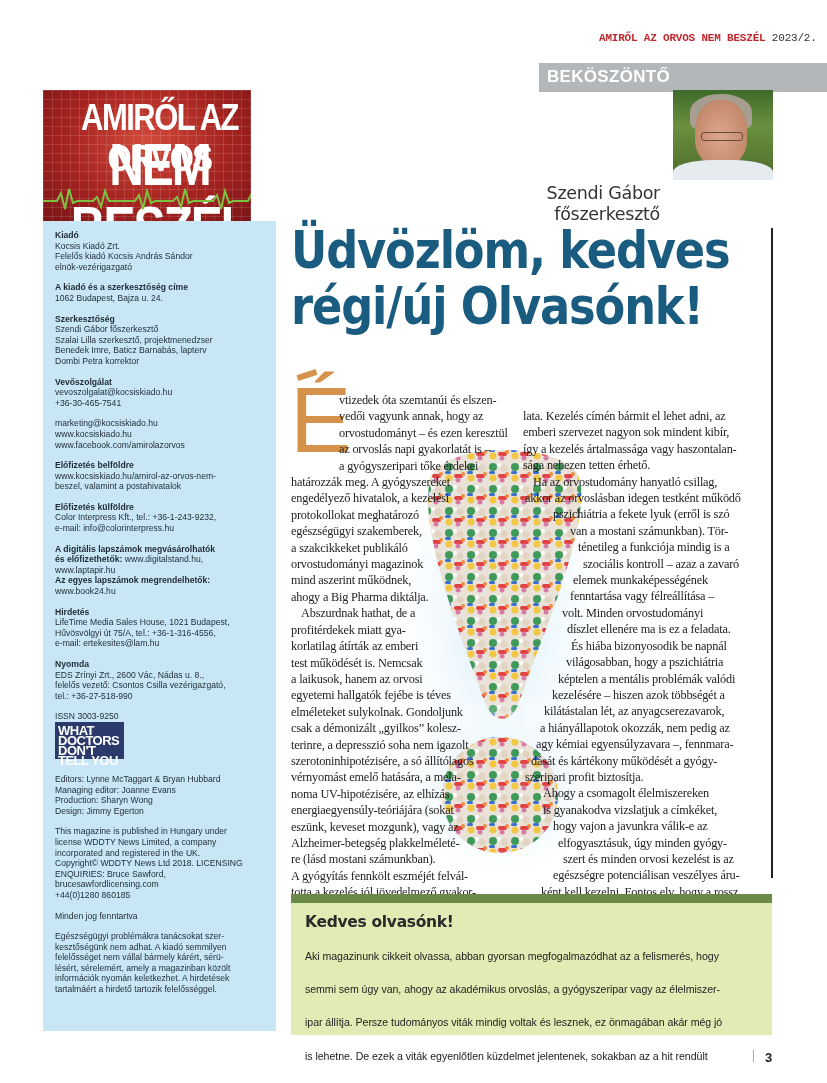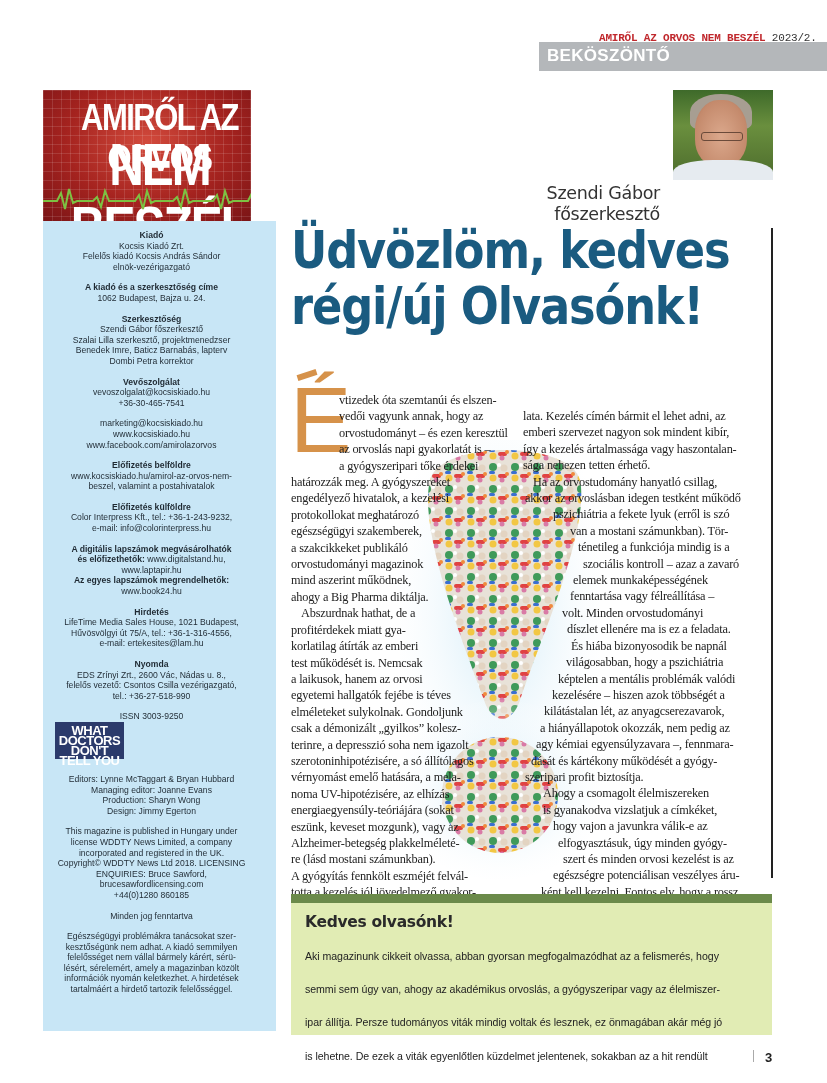--- a/index.html
+++ b/index.html
@@ -3,31 +3,31 @@
 <meta charset="utf-8">
 <style>
   * { box-sizing: border-box; margin: 0; padding: 0; }
   html, body { width: 827px; height: 1083px; background: #ffffff; overflow: hidden; }
   body { position: relative; font-family: "Liberation Sans", sans-serif; color: #222; }
 
   
   .running-head { position: absolute; top: 32px; left: 599px; font-size: 11px; font-family: Liberation Mono, monospace; white-space: nowrap; letter-spacing: -0.2px; }
   .running-head .mag { color: #c0282d; font-weight: bold; }
   .running-head .issue { color: #333; }
-  .section-bar { position: absolute; top: 42px; left: 539px; width: 288px; height: 29px; background: #b4b7ba; }
+  .section-bar { position: absolute; top: 63px; left: 539px; width: 288px; height: 29px; background: #b4b7ba; }
   .section-bar span { position: absolute; left: 8px; top: 4px; color: #fff; font-weight: bold; font-size: 17px; letter-spacing: 0.3px; font-family: "Liberation Sans", sans-serif; }
 
   
   .logo { position: absolute; left: 43px; top: 90px; width: 208px; height: 131px; background: radial-gradient(ellipse at 50% 40%, #d24a3c 0%, #a5231f 55%, #7a1416 100%); overflow: hidden; }
   .logo .grid { position: absolute; inset: 0; background-image: linear-gradient(rgba(255,255,255,0.12) 1px, transparent 1px), linear-gradient(90deg, rgba(255,255,255,0.12) 1px, transparent 1px); background-size: 9px 9px; }
   .logo .l1 { position: absolute; left: 6px; top: 8px; width: 221px; text-align: center; color: #fff; font-weight: bold; font-size: 31px; line-height: 34px; letter-spacing: -1.5px; transform: scaleY(1.2); transform-origin: top; font-family: "Liberation Sans", sans-serif; }
   .logo .l2 { position: absolute; left: 4px; top: 44px; width: 225px; text-align: center; color: #fff; font-weight: bold; font-size: 48px; line-height: 50px; letter-spacing: -2px; transform: scaleY(1.25); transform-origin: top; font-family: "Liberation Sans", sans-serif; }
   .logo svg { position: absolute; left: 0; top: 95px; }
 
-  .imprint { position: absolute; left: 43px; top: 221px; width: 233px; height: 810px; background: #c8e6f6; padding: 9px 28px 0 12px; font-size: 8.6px; line-height: 10.6px; color: #1f2a33; font-family: "Liberation Sans", sans-serif; text-align: center; }
+  .imprint { position: absolute; left: 43px; top: 221px; width: 233px; height: 810px; background: #c8e6f6; padding: 9px 28px 0 12px; font-size: 8.6px; line-height: 10.6px; color: #1f2a33; font-family: "Liberation Sans", sans-serif; }
   .imprint .blk { margin-bottom: 10px; }
   .imprint .h { font-weight: bold; }
   .imprint p { white-space: nowrap; }
   .wddty { width: 69px; height: 37px; background: #2b3a6b; color: #fff; font-weight: bold; font-size: 13px; line-height: 10px; letter-spacing: -0.5px; padding: 4px 3px; margin: 0 0 15px 0; font-family: "Liberation Sans", sans-serif; }
 
   
   .byline { position: absolute; right: 167px; top: 183px; text-align: right; font-size: 17.5px; line-height: 21px; color: #333; font-weight: 300; font-family: "DejaVu Sans", sans-serif; font-weight: normal; letter-spacing: -0.3px; }
   .photo { position: absolute; left: 673px; top: 90px; width: 100px; height: 90px; overflow: hidden; background: linear-gradient(180deg, #3e6a2a 0%, #6a8f3e 40%, #4c6b2c 100%); }
   .photo .face { position: absolute; left: 22px; top: 10px; width: 52px; height: 66px; border-radius: 45% 45% 40% 40%; background: radial-gradient(ellipse at 50% 55%, #dba88c 0%, #c48a6c 70%, #9f6e56 100%); }
   .photo .hair { position: absolute; left: 17px; top: 4px; width: 62px; height: 36px; border-radius: 50% 50% 20% 20%; background: #a79e92; }

